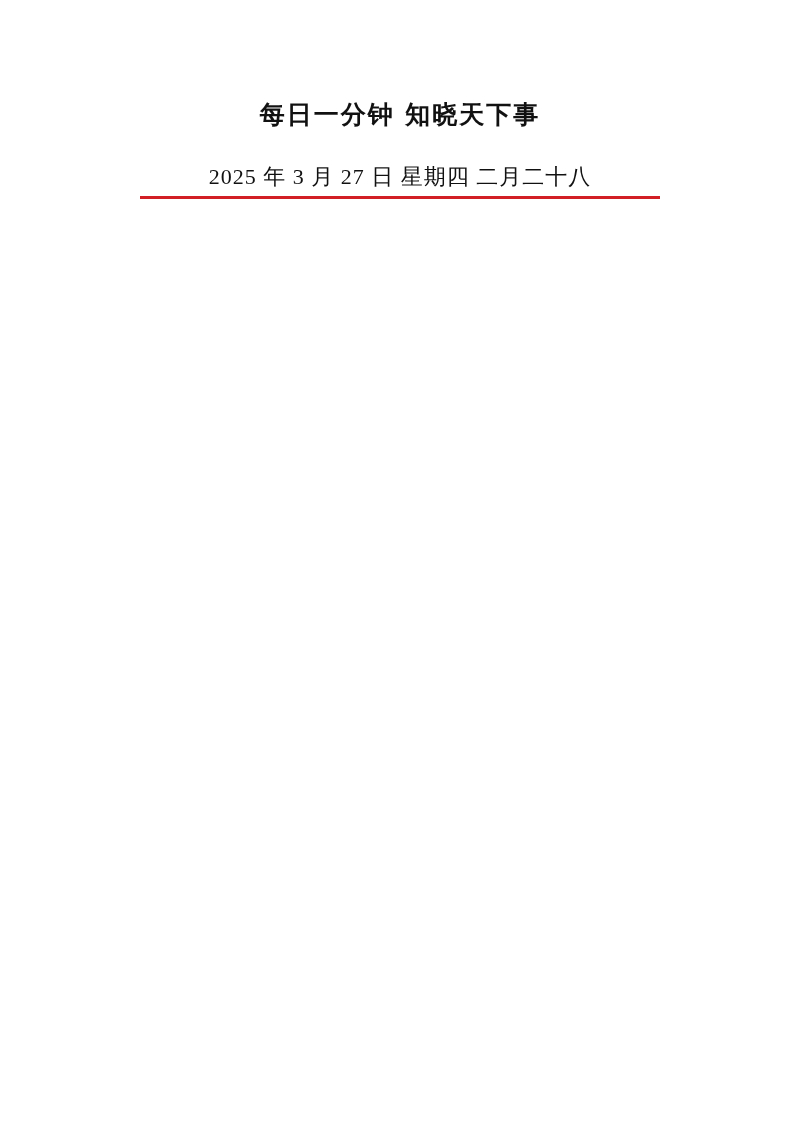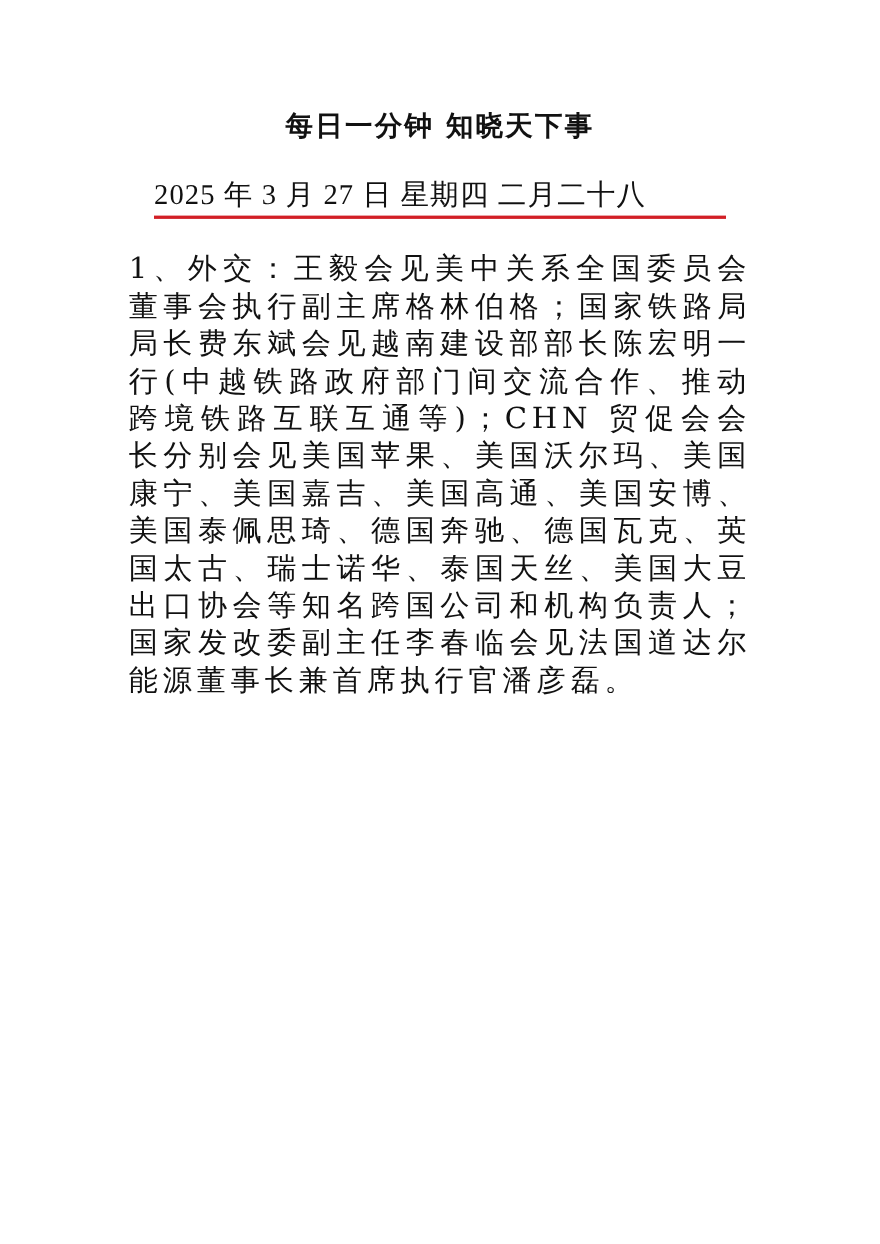--- a/index.html
+++ b/index.html
@@ -31,21 +31,22 @@
       font-size: 25px;
       font-weight: bold;
       letter-spacing: 2px;
       line-height: 36px;
     }
     .dateline {
       position: absolute;
       top: 160px;
       left: 140px;
       width: 520px;
-      font-size: 26px;
+      text-align: center;
+      font-size: 22px;
       line-height: 34px;
       letter-spacing: 1px;
       white-space: nowrap;
       font-family: "Liberation Serif", "DejaVu Serif", serif;
     }
     .redline {
       position: absolute;
       top: 196px;
       left: 140px;
       width: 520px;
@@ -70,15 +71,14 @@
   </style>
 </head>
 <body>
 
 <div class="page">
   <div class="title">每日一分钟 知晓天下事</div>
   <div class="dateline">2025 年 3 月 27 日  星期四   二月二十八</div>
   <div class="redline" style="background: rgb(210, 31, 38);"></div>
 
   <div class="items">
-    <p class="item"><span class="num">1、</span><span>外交：王毅会见美中关系全国委员会董事会执行副主席格林伯格；国家铁路局局长费东斌会见越南建设部部长陈宏明一行(中越铁路政府部门间交流合作、推动跨境铁路互联互通等)；CHN 贸促会会长分别会见美国苹果、美国沃尔玛、美国康宁、美国嘉吉、美国高通、美国安博、美国泰佩思琦、德国奔驰、德国瓦克、英国太古、瑞士诺华、泰国天丝、美国大豆出口协会等知名跨国公司和机构负责人；国家发改委副主任李春临会见法国道达尔能源董事长兼首席执行官潘彦磊。</span></p>
   </div>
 </div>
 
 </body></html>

